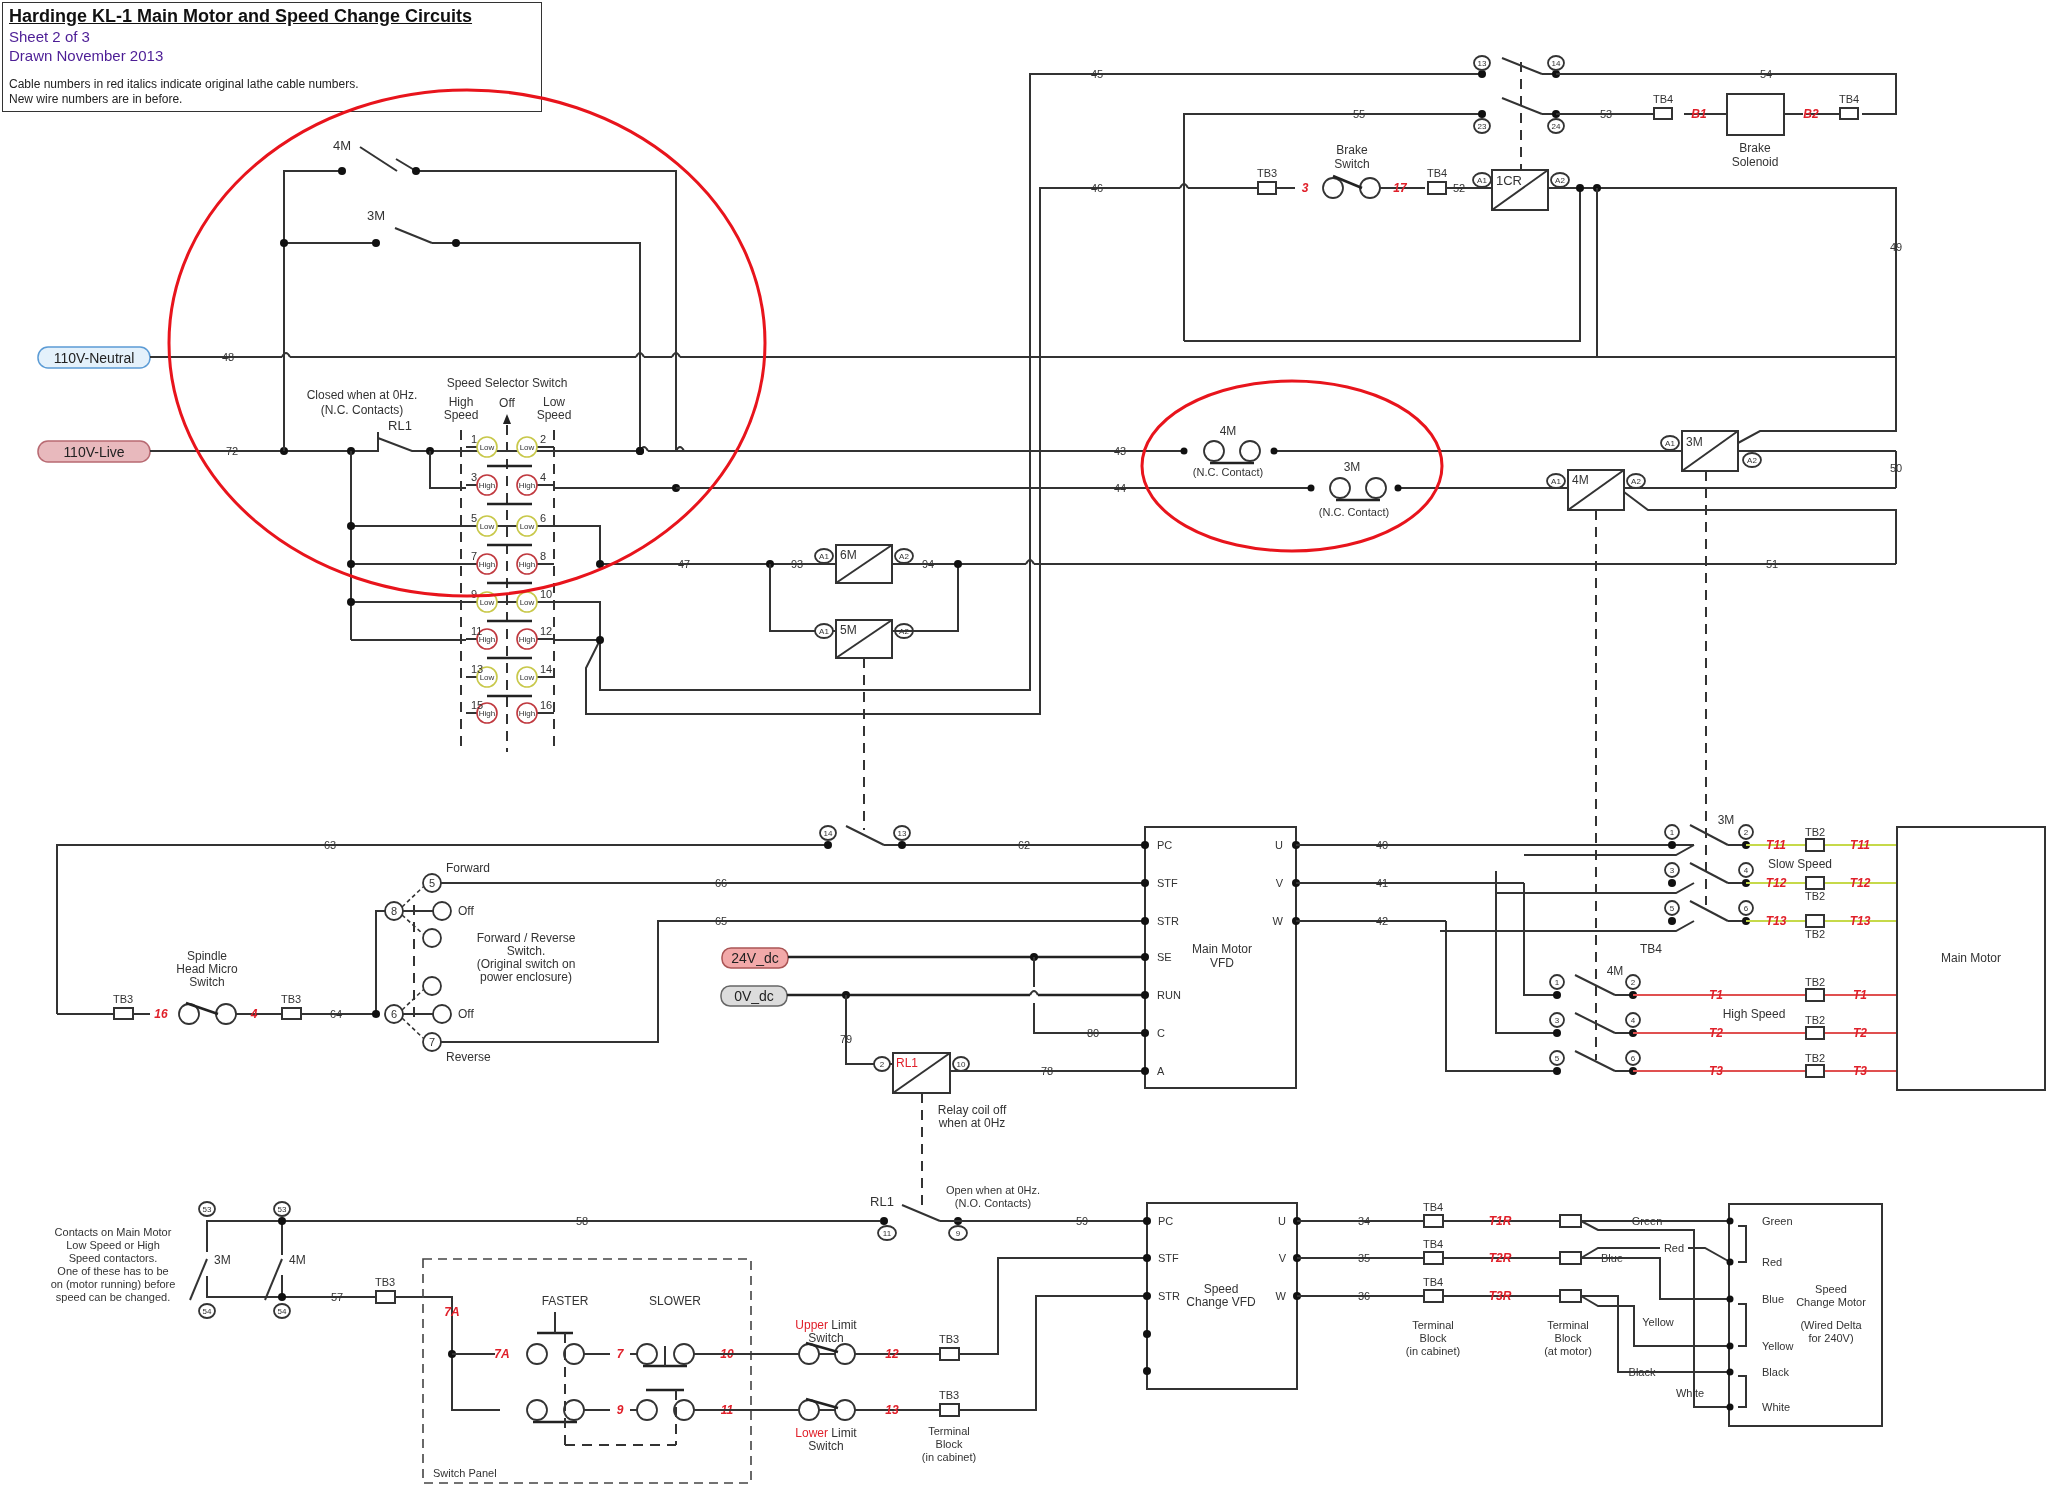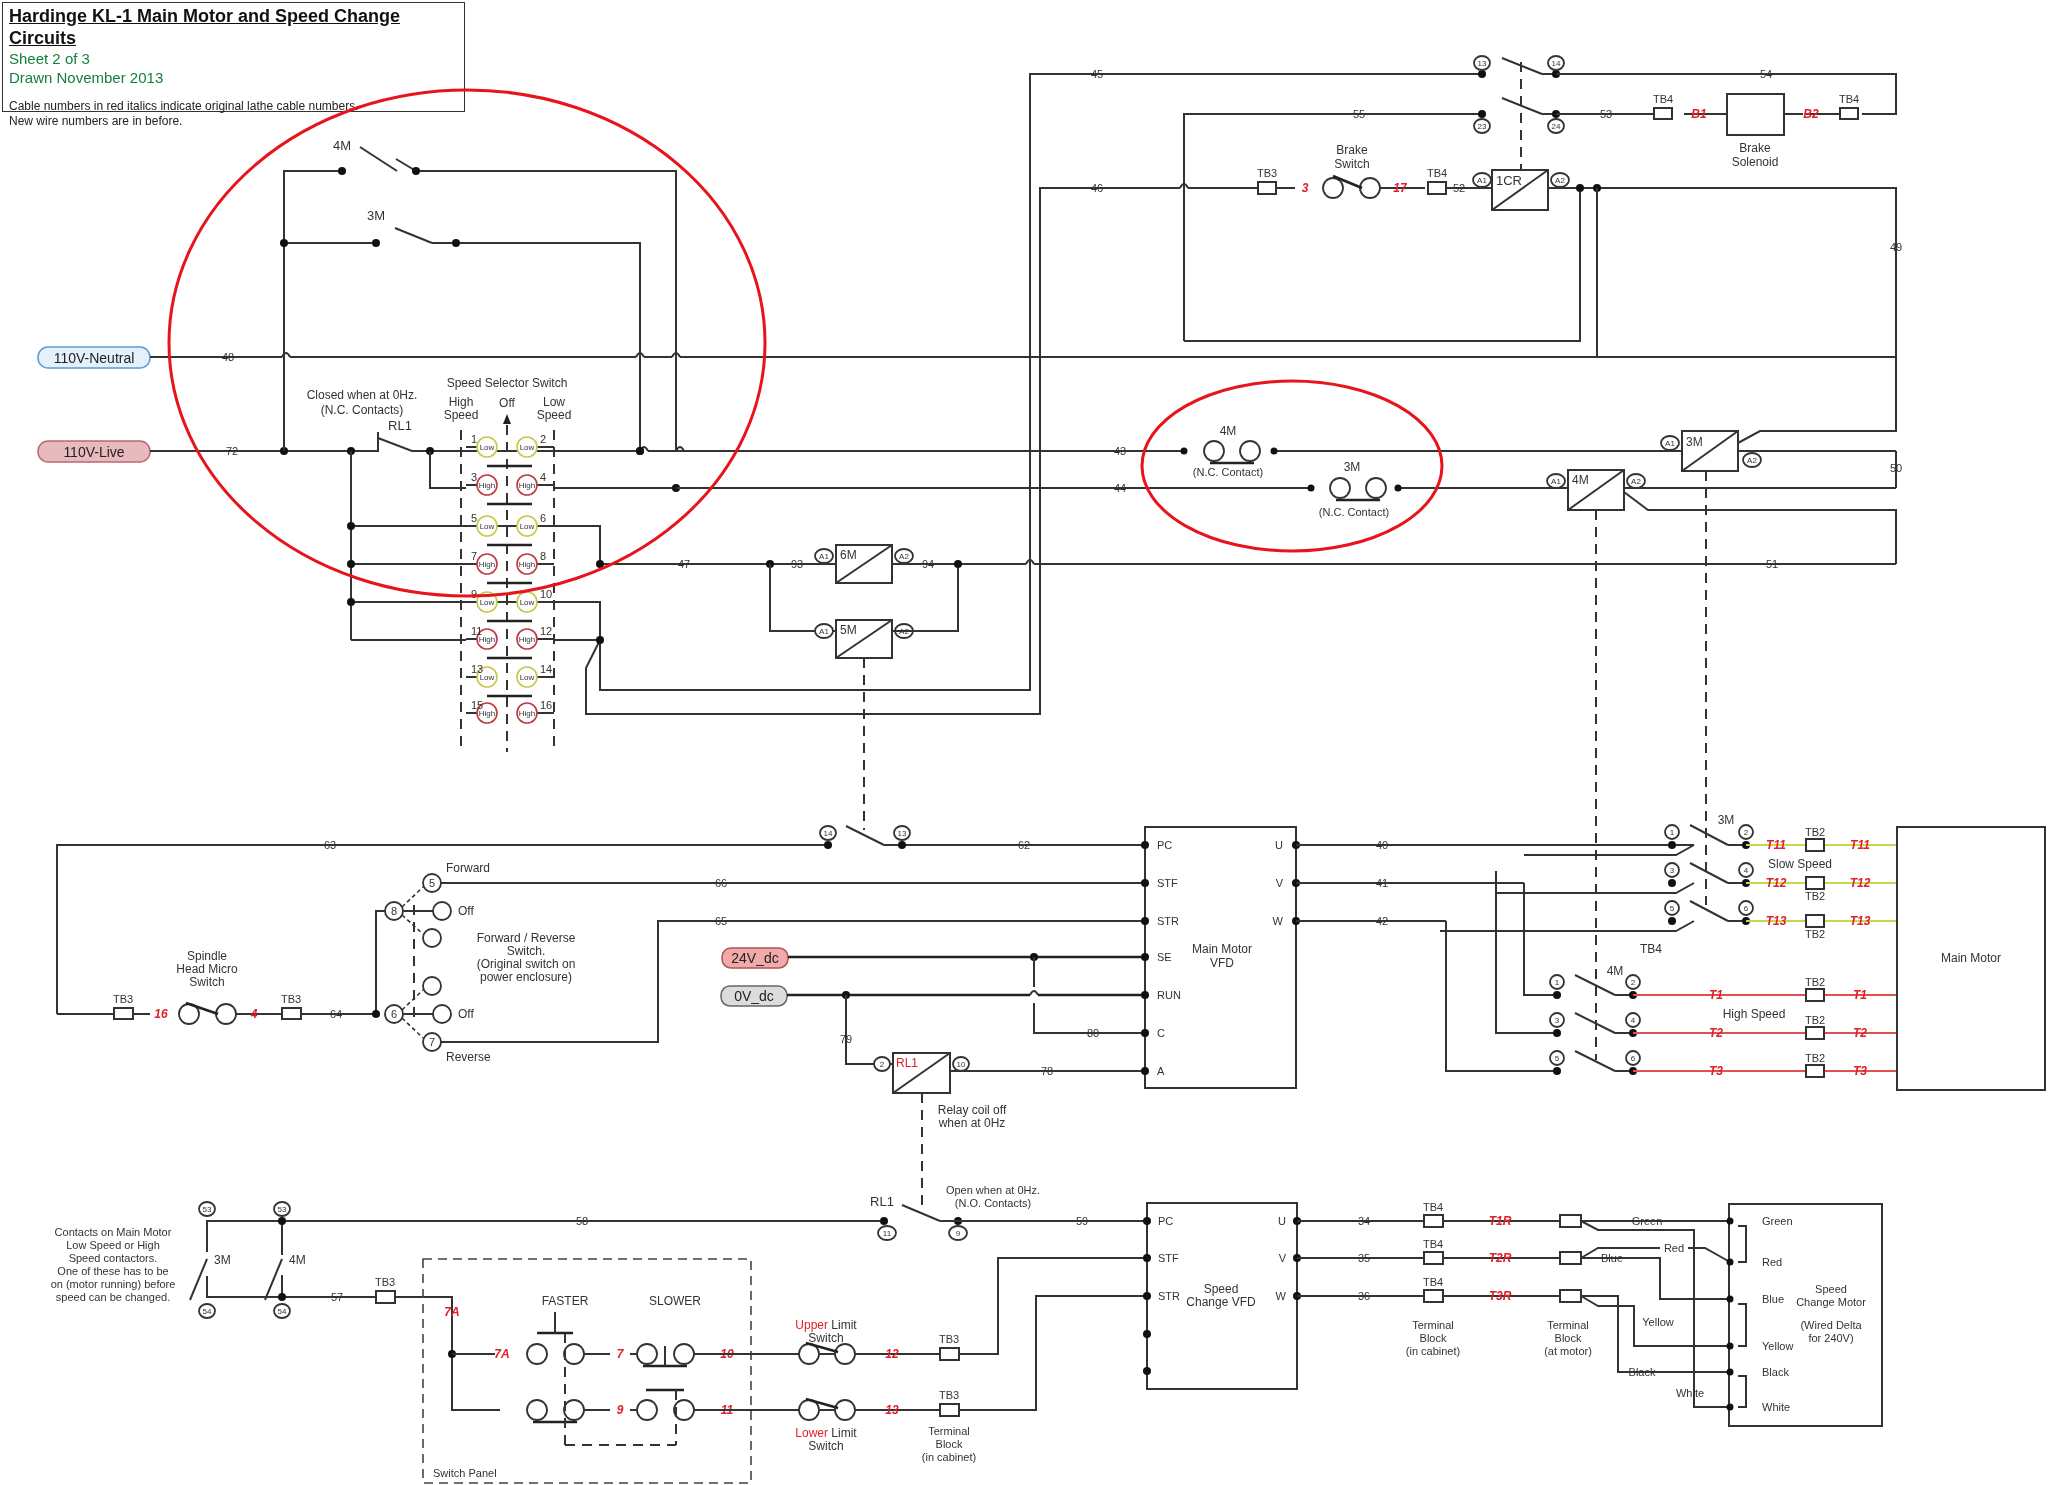--- a/index.html
+++ b/index.html
@@ -12,23 +12,23 @@
   .box{stroke:#333;stroke-width:2;fill:#fff;}
   .circ{stroke:#333;stroke-width:1.8;fill:#fff;}
   .t{font-family:"Liberation Sans",sans-serif;font-size:12px;fill:#333;}
   .tm{font-family:"Liberation Sans",sans-serif;font-size:13px;fill:#333;}
   .tl{font-family:"Liberation Sans",sans-serif;font-size:14px;fill:#222;}
   .red{font-family:"Liberation Sans",sans-serif;font-size:12px;fill:#e0202a;font-style:italic;font-weight:bold;}
   .redn{font-family:"Liberation Sans",sans-serif;font-size:12px;fill:#e0202a;}
   .wn{font-family:"Liberation Sans",sans-serif;font-size:11px;fill:#333;}
   .tiny{font-family:"Liberation Sans",sans-serif;font-size:8px;fill:#333;}
   .mark{stroke:#e8141c;stroke-width:3;fill:none;}
-  #titlebox{position:absolute;left:2px;top:2px;width:463px;height:110px;border:1.5px solid #333;background:#fff;padding:2px 6px;box-sizing:border-box;}
+  #titlebox{position:absolute;left:2px;top:2px;width:540px;height:110px;border:1.5px solid #333;background:#fff;padding:2px 6px;box-sizing:border-box;}
   #titlebox .title{font-size:18px;font-weight:bold;text-decoration:underline;color:#111;line-height:22px;}
-  #titlebox .sub{font-size:15px;color:#15803d;line-height:19px;}
+  #titlebox .sub{font-size:15px;color:#4c1d95;line-height:19px;}
   #titlebox .note{font-size:12px;color:#222;line-height:15px;}
 </style>
 </head>
 <body>
 
 <div id="titlebox">
   <div class="title">Hardinge KL-1 Main Motor and Speed Change Circuits</div>
   <div class="sub">Sheet 2 of 3</div>
   <div class="sub">Drawn November 2013</div>
   <div style="height:12px"></div>

